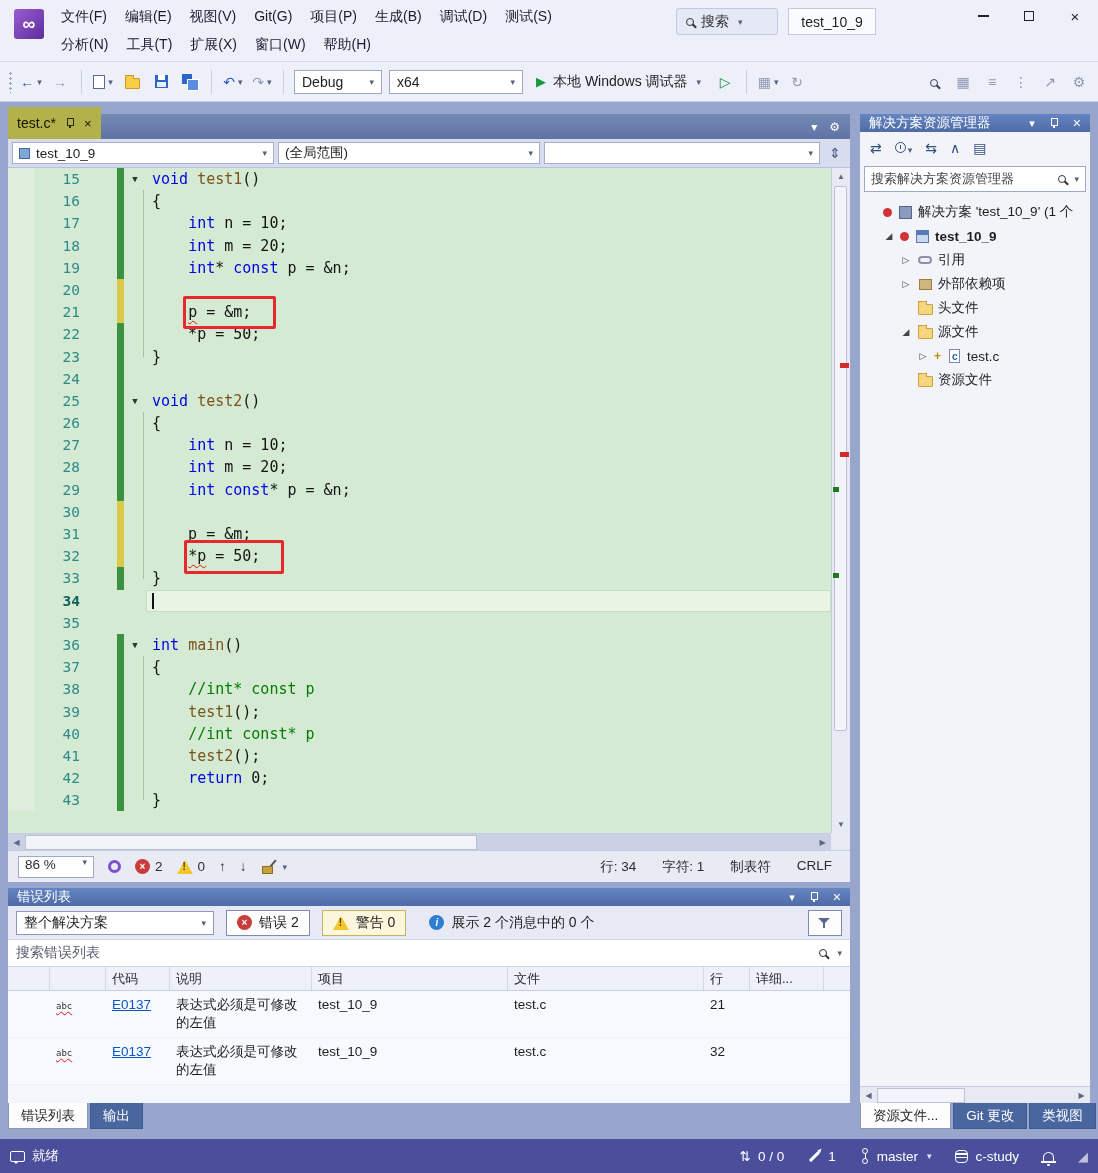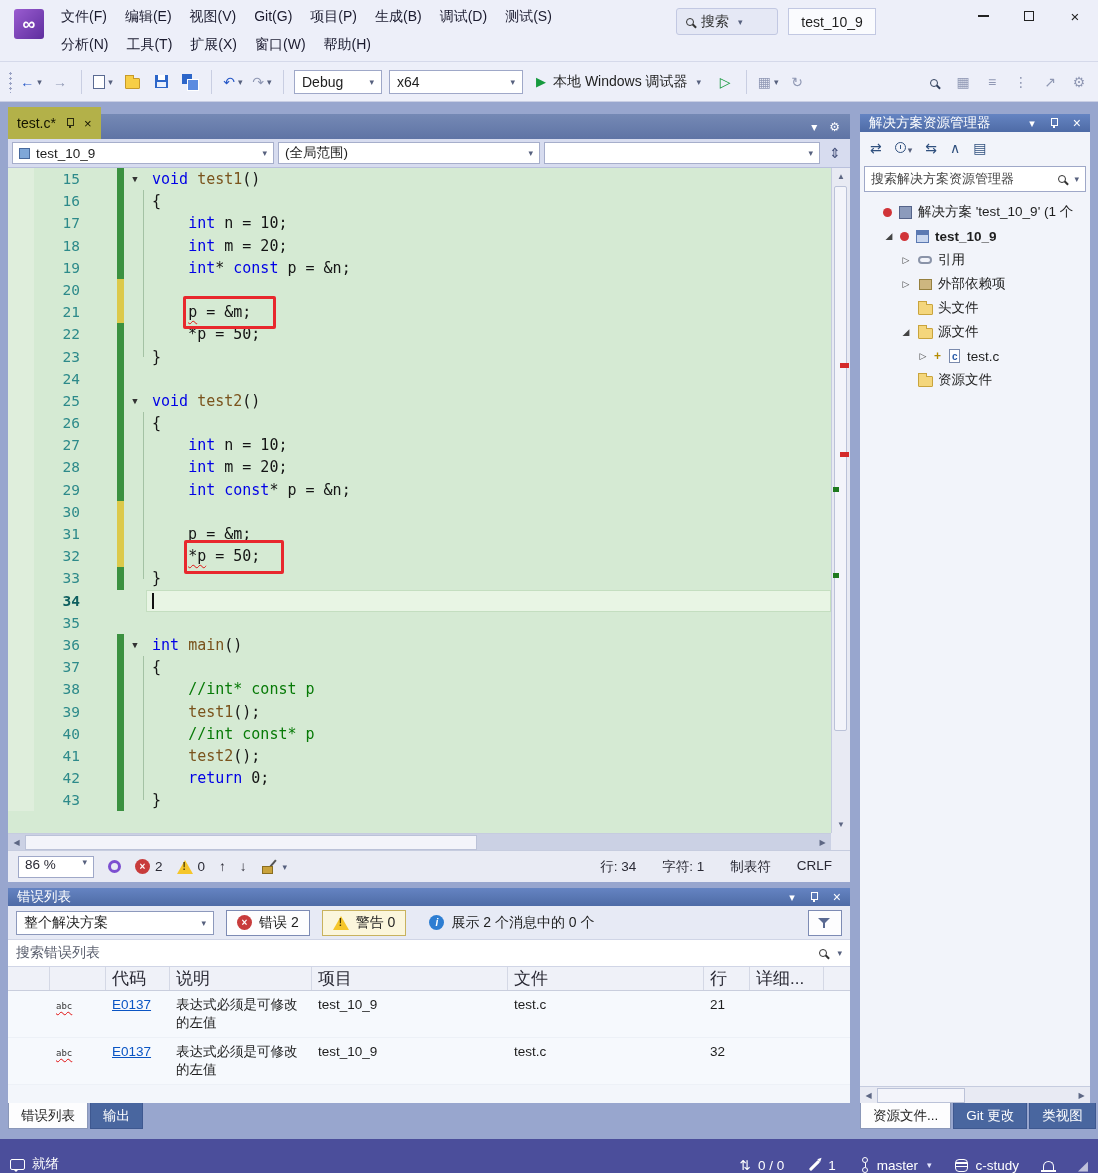--- a/index.html
+++ b/index.html
@@ -108,21 +108,21 @@
   .el-btn.warnb{background:#FBF6DC;border-color:#C8B25E}
   .el-btn.flat{border-color:transparent;background:transparent}
   .el-filter{margin-left:auto;width:34px;height:26px;border:1px solid #7D8BB4;background:#FDFDFE;display:flex;align-items:center;justify-content:center;gap:3px}
   .ic-filter{position:relative;width:14px;height:12px}
   .ic-filter::before{content:"";position:absolute;left:0;top:1px;border-left:6px solid transparent;border-right:6px solid transparent;border-top:6px solid #5a6a92}
   .ic-filter::after{content:"";position:absolute;left:5px;top:6px;width:2px;height:5px;background:#5a6a92}
   .el-search{height:27px;background:#fff;border-bottom:1px solid #D0D5E6;display:flex;align-items:center;padding:0 8px;color:#5A5F6E;flex:none}
   .el-search .right{margin-left:auto;display:flex;align-items:center;gap:8px;color:#333}
   .elgrid{display:grid;grid-template-columns:42px 56px 64px 142px 196px 196px 46px 74px 1fr}
   .el-gh{background:#EFF1F8;border-bottom:1px solid #C9CEDD;height:24px;flex:none}
-  .el-gh .c{border-right:1px solid #D4D8E5;display:flex;align-items:center;padding:0 6px;font-size:17px;color:#2A2A35}
+  .el-gh .c{border-right:1px solid #D4D8E5;display:flex;align-items:center;padding:0 6px;font-size:13px;color:#2A2A35}
   .el-row{height:47px;background:#F6F9FD;border-bottom:1px solid #EDF1F7}
   .el-row .c{padding:5px 6px;font-size:13.5px;line-height:18px;overflow:hidden}
   .ellink{color:#0A55C4;text-decoration:underline}
   .abc{font-size:9px;color:#333;font-family:"DejaVu Sans Mono",monospace;text-decoration-line:underline;text-decoration-style:wavy;text-decoration-color:#E01010;text-decoration-thickness:1px;text-underline-offset:2px}
 
   .doc-tabs{position:absolute;left:8px;top:1103px;height:26px;display:flex;gap:2px}
   .sol-tabs{position:absolute;left:860px;top:1103px;height:26px;display:flex;gap:2px}
   .ptab{height:26px;padding:0 12px;display:flex;align-items:center;font-size:13.5px;white-space:nowrap}
   .ptab.on{background:#FDFDFE;color:#1E1E1E;border:1px solid #8A97B8;border-top:none}
   .ptab.off{background:#49669F;color:#fff;border:1px solid #3E5890;border-top:none}
@@ -147,21 +147,21 @@
   .ic-dependencies{width:13px;height:11px;background:#CDB67F;border:1px solid #96803f}
   .ic-folder{width:15px;height:11px;background:#F4D67C;border:1px solid #C9A43D;border-radius:1px;position:relative;margin-top:3px}
   .ic-folder::before{content:"";position:absolute;left:-1px;top:-4px;width:7px;height:3px;background:#F4D67C;border:1px solid #C9A43D;border-bottom:none}
   .ic-cfile{width:11px;height:14px;background:#fff;border:1px solid #7A8AAD;position:relative}
   .ic-cfile::after{content:"c";position:absolute;left:2.5px;top:1px;color:#2B5DA8;font-size:10px;font-weight:bold}
   .tlabel{color:#1E1E1E}.tlabel.b{font-weight:bold}
   .sol-hscroll{height:17px;background:#E8EAF3;border-top:1px solid #C6CCDF;position:relative;flex:none}
   .sol-hs-thumb{position:absolute;left:17px;top:1px;width:88px;height:15px;background:#F3F4FA;border:1px solid #BBC2D8}
 
   
-  .statusbar{position:absolute;left:0;top:1139px;width:100%;height:34px;background:#4B4E9B;color:#fff;display:flex;align-items:flex-end;padding:0 10px;font-size:13.5px;gap:10px}
+  .statusbar{position:absolute;left:0;top:1139px;width:100%;height:34px;background:#4B4E9B;color:#fff;display:flex;align-items:center;padding:0 10px;font-size:13.5px;gap:10px}
   .sb-right{margin-left:auto;display:flex;align-items:center;gap:24px}
   .sb-item{display:flex;align-items:center;gap:7px}
   .ic-chat{width:15px;height:11px;border:1.5px solid #fff;border-radius:2px;position:relative}
   .ic-chat::after{content:"";position:absolute;left:2px;bottom:-6px;border:3px solid transparent;border-top-color:#fff}
   .ic-pencil{width:13px;height:3px;background:#fff;transform:rotate(-45deg);border-radius:1px;position:relative}
   .ic-pencil::after{content:"";position:absolute;right:-4px;top:-1px;border-left:4px solid #fff;border-top:2.5px solid transparent;border-bottom:2.5px solid transparent}
   .ic-branch{position:relative;width:10px;height:16px}
   .ic-branch::before{content:"";position:absolute;left:2px;top:0;width:4px;height:4px;border:1.5px solid #fff;border-radius:50%}
   .ic-branch::after{content:"";position:absolute;left:2px;bottom:0;width:4px;height:4px;border:1.5px solid #fff;border-radius:50%}
   .ic-branch i{position:absolute;left:5px;top:6px;width:1.5px;height:4px;background:#fff}

